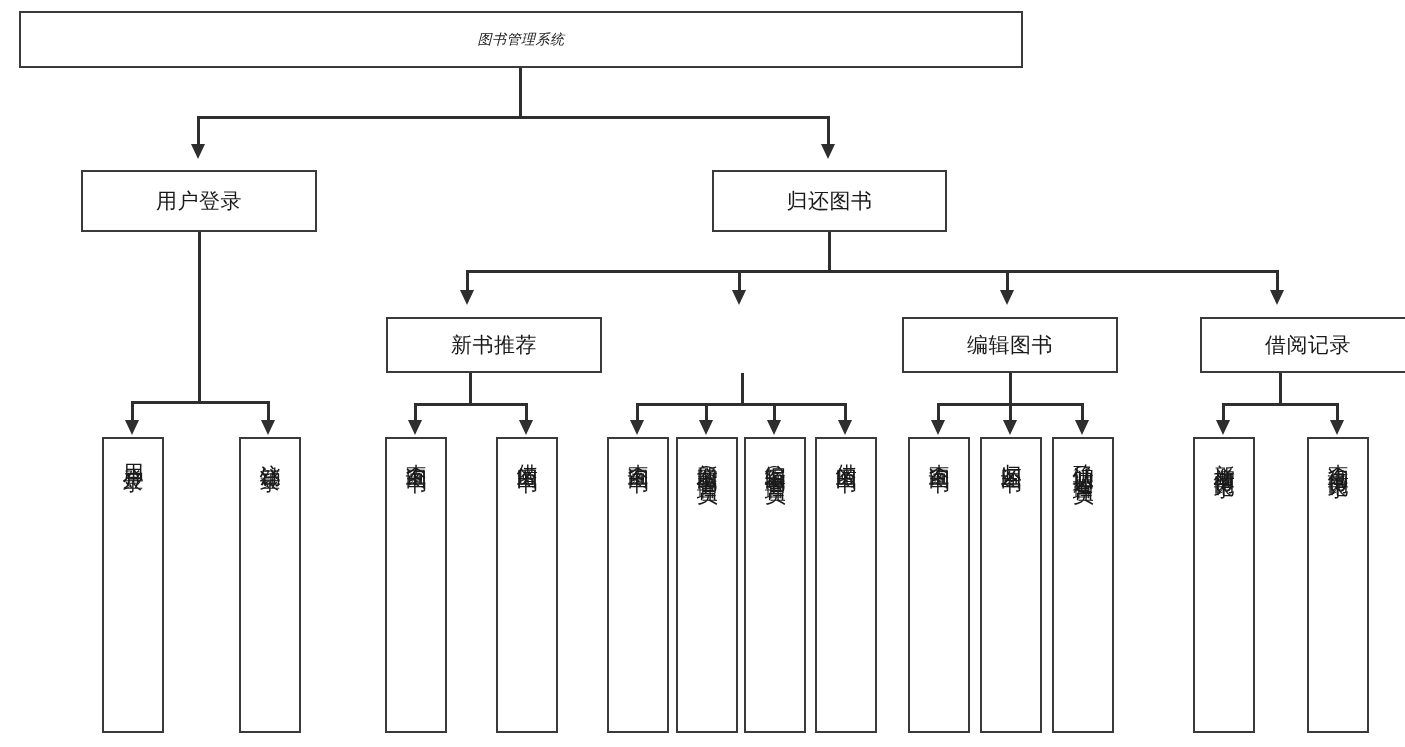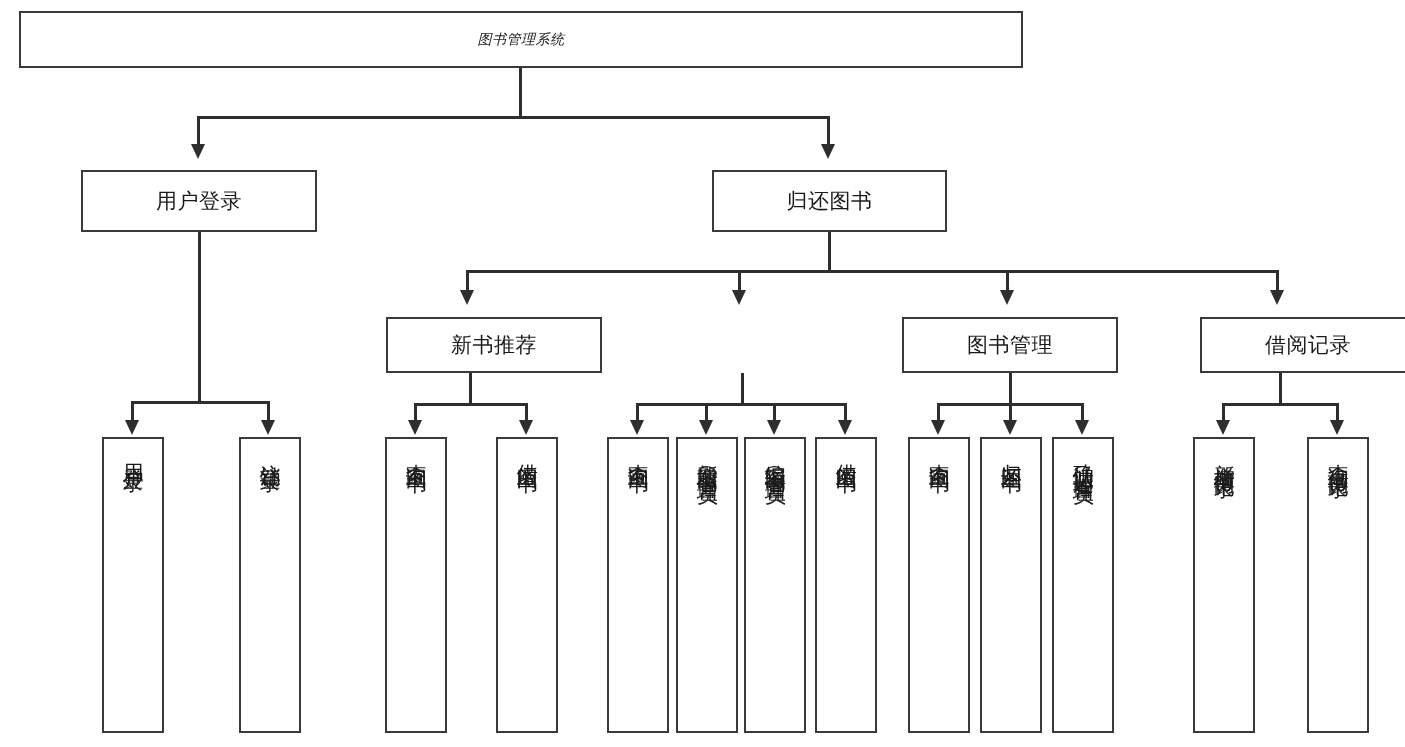--- a/index.html
+++ b/index.html
@@ -122,21 +122,21 @@
   <div class="arrow" style="left:732px; top:290px;"></div>
   <div class="ln vert" style="left:1006px; top:270px; width:3px; height:22px;"></div>
   <div class="arrow" style="left:1000px; top:290px;"></div>
   <div class="ln vert" style="left:1276px; top:270px; width:3px; height:22px;"></div>
   <div class="arrow" style="left:1270px; top:290px;"></div>
 
   <div class="node h" style="left:362px; top:317px; width:216px; height:56px;margin-left:24px;">
     <span class="label">新书推荐</span>
   </div>
   <div class="node h" style="left:902px; top:317px; width:216px; height:56px;">
-    <span class="label">图书管理</span>
+    <span class="label">编辑图书</span>
   </div>
   <div class="node h" style="left:1172px; top:317px; width:216px; height:56px;margin-left:28px;">
     <span class="label">借阅记录</span>
   </div>
 
   <div class="ln vert" style="left:469px; top:373px; width:3px; height:32px;"></div>
   <div class="ln horz" style="left:414px; top:403px; width:114px; height:3px;"></div>
   <div class="ln vert" style="left:414px; top:403px; width:3px; height:19px;"></div>
   <div class="arrow" style="left:408px; top:420px;"></div>
   <div class="ln vert" style="left:525px; top:403px; width:3px; height:19px;"></div>

